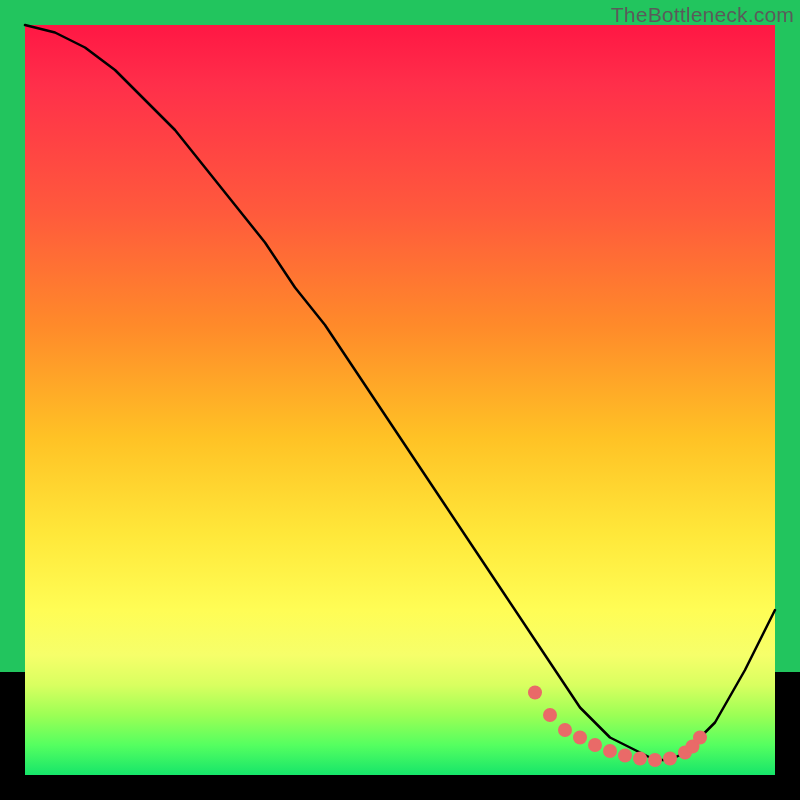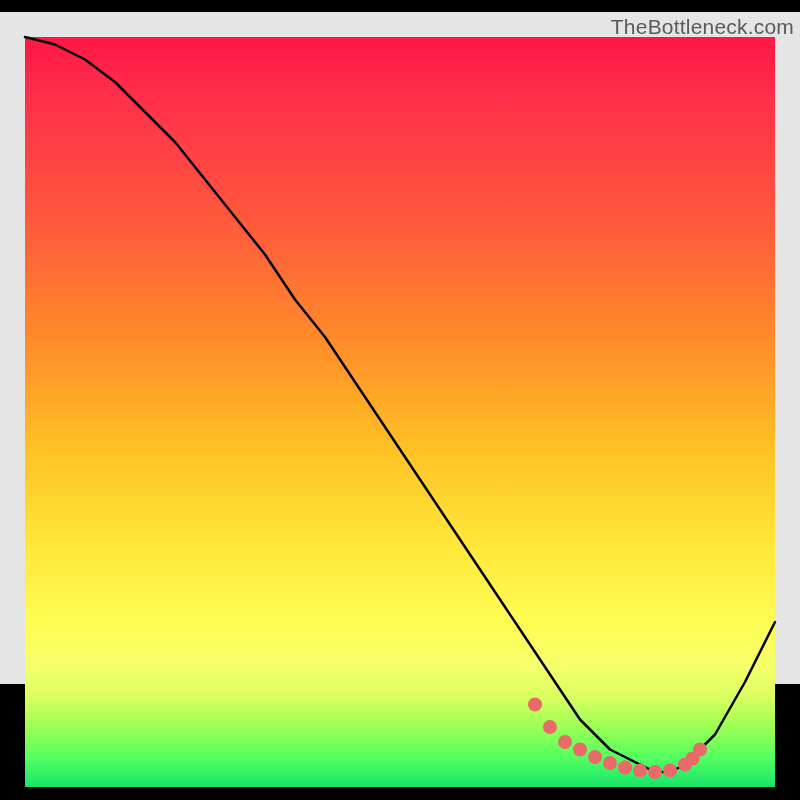--- a/index.html
+++ b/index.html
@@ -6,23 +6,23 @@
     margin: 0;
     padding: 0;
     width: 800px;
     height: 800px;
     background: #000;
     font-family: Arial, Helvetica, sans-serif;
     overflow: hidden;
   }
   .frame {
     position: absolute;
-    left: 0; top: 12px;
+    left: 0; top: 0;
     width: 800px; height: 672px;
-    background: #e5e5e5;
+    background: #22c55e;
   }
   .plot-area {
     position: absolute;
     left: 25px;
     top: 25px;
     width: 750px;
     height: 750px;
     
     background: linear-gradient(to bottom,
       #ff1744 0%,

